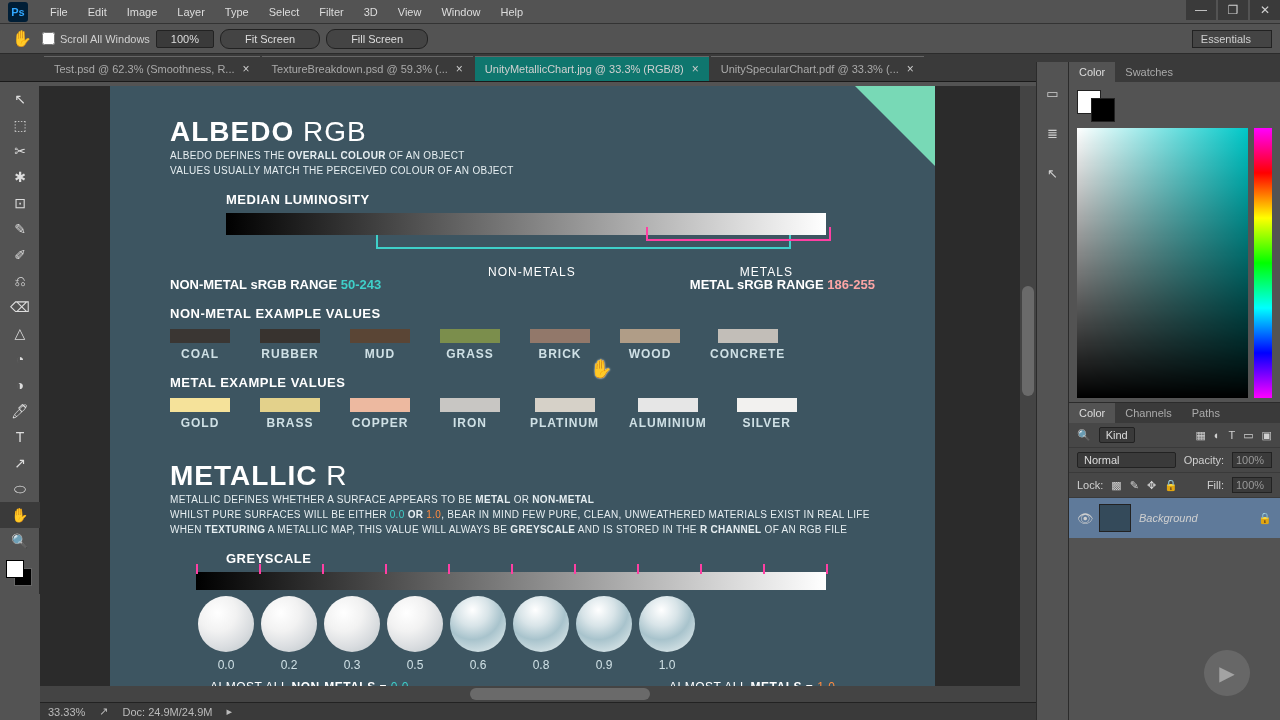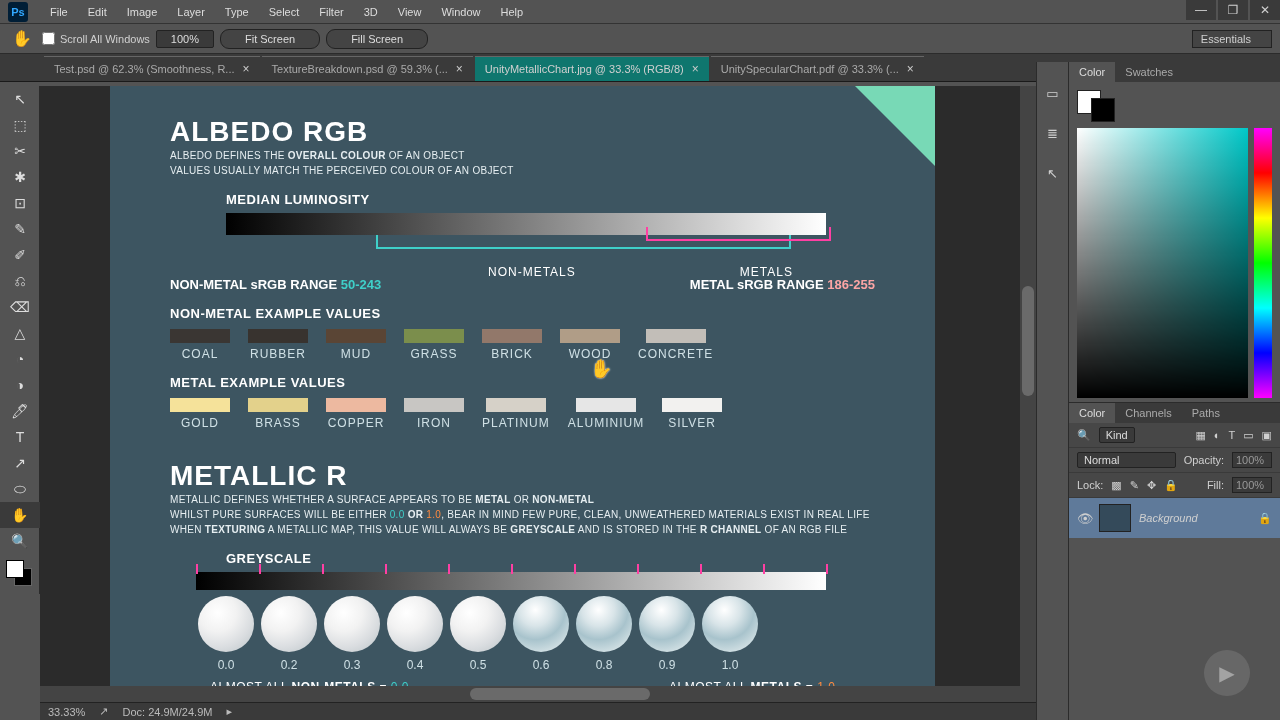--- a/index.html
+++ b/index.html
@@ -67,34 +67,34 @@
 .canvas-area .scrollbar-h .thumb { position:absolute; top:2px; height:12px; left:430px; width:180px; background:#6a6a6a; border-radius:6px;}
 
 
 .status-bar { position:absolute; left:40px; bottom:0; right:244px; height:18px; background:#3a3a3a; display:flex; align-items:center; padding:0 8px; gap:14px; font-size:11px; color:#bbb; border-top:1px solid #222;}
 
 
 .page { color:#fff; font-family: Arial, sans-serif; padding-top:10px;}
 .page .corner-tri { position:absolute; top:0; right:0; width:0; height:0; border-left:80px solid transparent; border-top:80px solid #78d9b6;}
 .sect { padding: 20px 60px 4px 60px;}
 .h1 { font-size:28px; font-weight:800; letter-spacing:1px;}
-.h1 .thin { font-weight:700;}
+.h1 .thin { font-weight:400;}
 .sub { font-size:10px; letter-spacing:0.3px; line-height:1.5; color:#e6eef1;}
 .sub b { font-weight:700;}
 .lbl { font-size:13px; font-weight:700; letter-spacing:0.5px; margin-top:14px;}
 .lum-bar { margin-top:6px; height:22px; width:600px; background: linear-gradient(to right,#000,#fff); position:relative;}
 .bracket { position:absolute; border:2px solid; border-top:none; height:14px;}
 .bracket.nm { border-color:#3fd0c9; left:150px; width:415px; top:22px;}
 .bracket.m { border-color:#ff3fa3; left:420px; width:185px; top:14px; }
 .range-row { display:flex; justify-content:space-between; margin-top:42px; font-size:13px; font-weight:700;}
 .range-row .v1 { color:#3fd0c9;}
 .range-row .v2 { color:#fca5a5;}
 .legend-mid { position:absolute; top:52px; left:0; width:100%; display:flex; justify-content:space-around; font-size:12px; letter-spacing:1px;}
 .legend-mid span:first-child { margin-left:180px;}
-.swatch-row { display:flex; gap:18px; margin-top:8px;}
+.swatch-row { display:flex; gap:30px; margin-top:8px;font-weight:bold;}
 .swatch-item { display:flex; flex-direction:column; align-items:center; gap:4px;}
 .swatch-item .sw { width:60px; height:14px;}
 .swatch-item .nm2 { font-size:12px; letter-spacing:1px; color:#cfe0e5;}
 .gs-bar { margin-top:6px; height:18px; width:630px; background: linear-gradient(to right,#000,#fff); position:relative;}
 .gs-bar .tick { position:absolute; top:-8px; width:2px; height:10px; background:#ff3fa3;}
 .sphere-row { display:flex; gap:3px; margin-top:6px; justify-content:flex-start;}
 .sphere-item { display:flex; flex-direction:column; align-items:center; gap:6px; width:60px;}
 .sphere { width:56px; height:56px; border-radius:50%; background: radial-gradient(circle at 35% 30%, #fff 0%, #f2f2f2 35%, #dadde0 65%, #b8c2c6 100%);}
 .sphere.metal { background: radial-gradient(circle at 40% 25%, #fff 0%, #d8e4e8 30%, #a8c3cc 55%, #d0dfe3 80%, #8aa4ab 100%);}
 .sphere-item .val { font-size:12px; color:#cfe0e5;}
@@ -306,24 +306,20 @@
           <div class="sphere-item">
             <div class="sphere"></div>
             <div class="val">0.2</div>
           </div>
           <div class="sphere-item">
             <div class="sphere"></div>
             <div class="val">0.3</div>
           </div>
           <div class="sphere-item">
             <div class="sphere"></div>
-            <div class="val">0.4</div>
-          </div>
-          <div class="sphere-item">
-            <div class="sphere"></div>
             <div class="val">0.5</div>
           </div>
           <div class="sphere-item">
             <div class="sphere metal"></div>
             <div class="val">0.6</div>
           </div>
           <div class="sphere-item">
             <div class="sphere metal"></div>
             <div class="val">0.8</div>
           </div>

